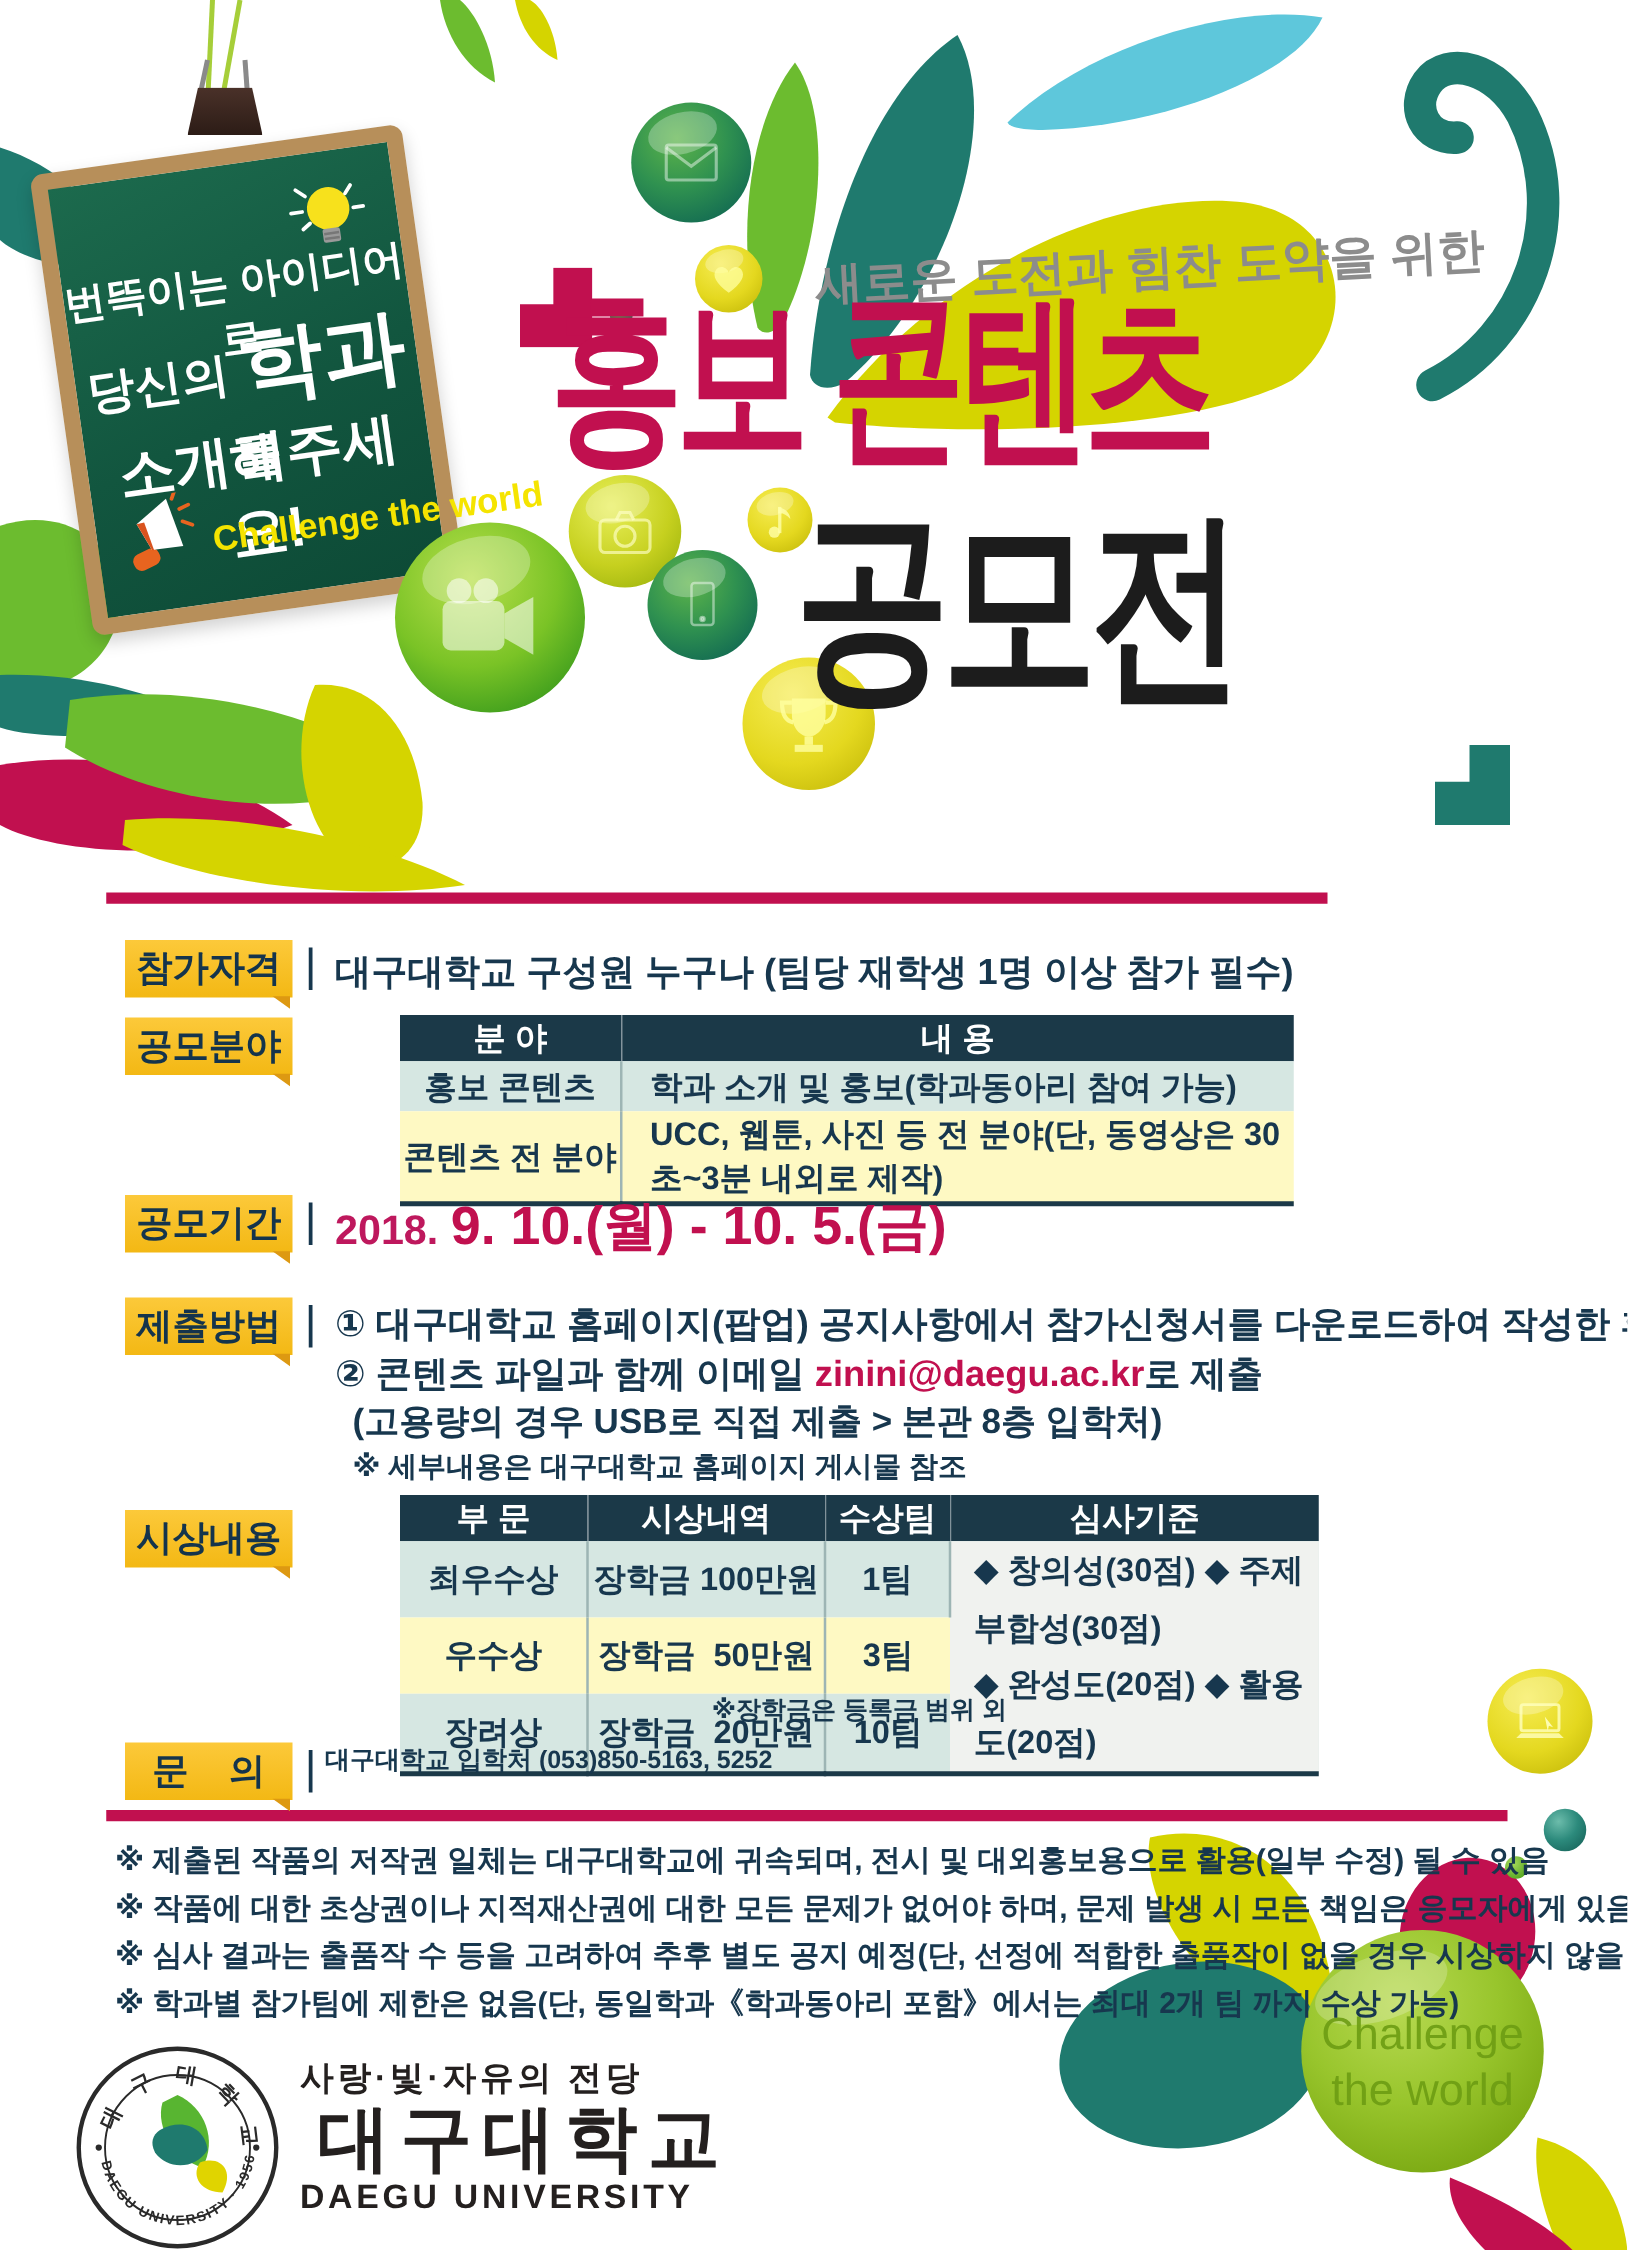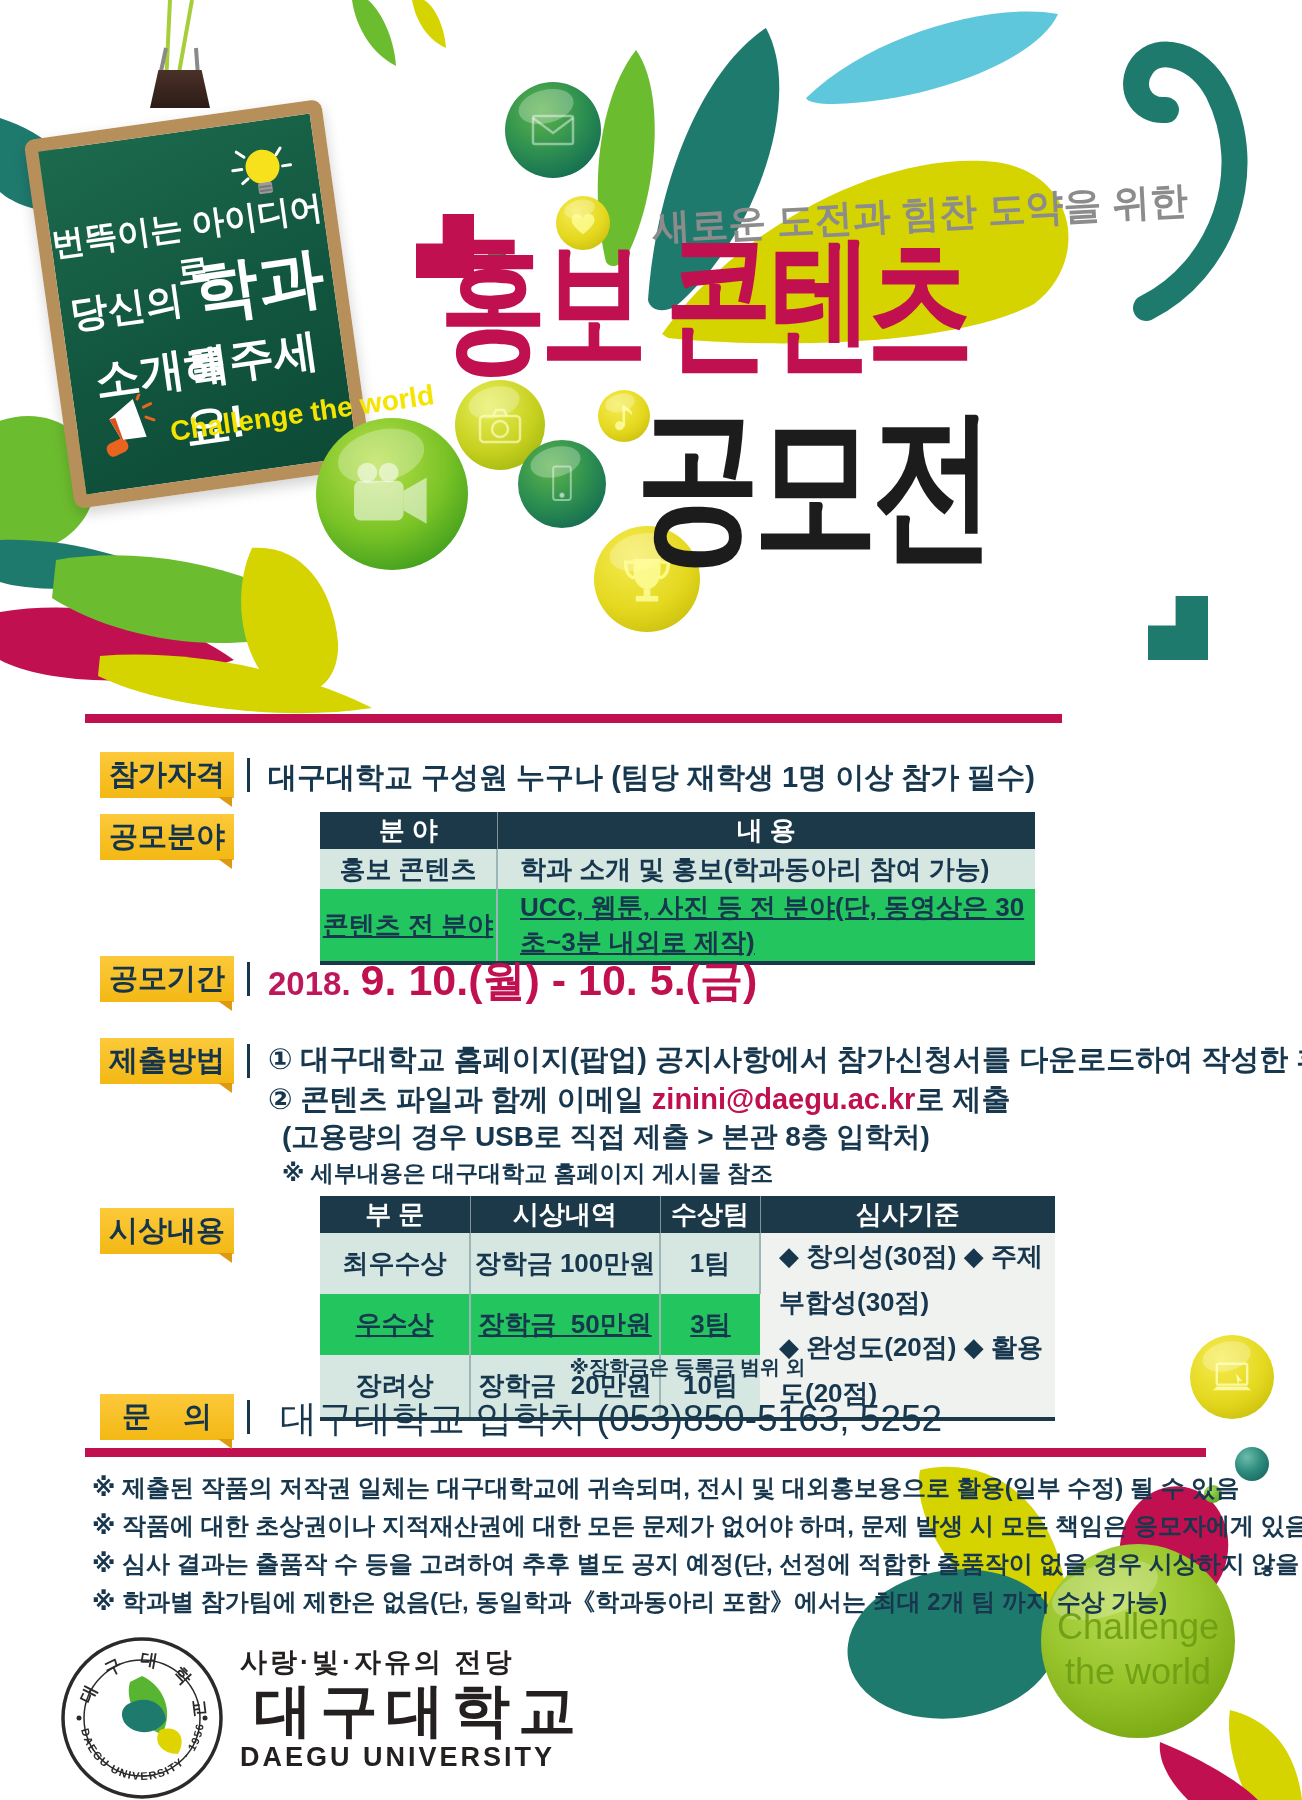--- a/index.html
+++ b/index.html
@@ -71,21 +71,21 @@
 
   table.sheet{position:absolute;border-collapse:collapse;z-index:4;
               border-bottom:4px solid #1b3948;table-layout:fixed;}
   table.sheet th{background:#1b3948;color:#fff;font-size:26px;font-weight:700;
                  border-right:1px solid rgba(255,255,255,.45);}
   table.sheet th:last-child{border-right:none;}
   table.sheet td{font-size:26px;font-weight:700;color:#17374e;text-align:center;
                  border-right:2px solid #9db5b4;}
   table.sheet td:last-child{border-right:none;}
   tr.row-a{background:#d6e7e2;}
-  tr.row-b{background:#22c55e;text-decoration:underline;}
+  tr.row-b{background:#fef9c3;}
   .cell-left{text-align:left !important;padding-left:22px;}
   .criteria-cell{background:#f0f2ef;text-align:left !important;padding-left:18px;
                  font-size:25px;line-height:1.75;}
 
   .period-year{font-size:33px;font-weight:800;color:#be185d;}
   .period-dates{font-size:43px;font-weight:800;color:#c1104f;margin-left:10px;}
   .email{color:#c1104f;}
 
   .foot-note{position:absolute;font-size:24px;font-weight:700;color:#17374e;z-index:4;white-space:nowrap;}
 
@@ -299,21 +299,21 @@
       <td>장려상</td>
       <td class="pre">장학금  20만원</td>
       <td>10팀</td>
     </tr>
   </tbody>
     </table>
   <div class="sec-text" style="left:320px;top:1354px;width:735px;text-align:center;font-size:20px">※장학금은 등록금 범위 외</div>
 
   <div class="label-box pre" style="left:100px;top:1394px">문    의</div>
   <div class="vbar" style="left:247px;top:1400px"></div>
-  <div class="sec-text" style="left:280px;top:1394px;font-size:37px;font-weight:400">대구대학교 입학처 (053)850-5163, 5252</div>
+  <div class="sec-text" style="left:260px;top:1394px;font-size:20px;font-weight:700">대구대학교 입학처 (053)850-5163, 5252</div>
 
   <div class="foot-note" style="left:92px;top:1472px">※ 제출된 작품의 저작권 일체는 대구대학교에 귀속되며, 전시 및 대외홍보용으로 활용(일부 수정) 될 수 있음</div>
   <div class="foot-note" style="left:92px;top:1510px">※ 작품에 대한 초상권이나 지적재산권에 대한 모든 문제가 없어야 하며, 문제 발생 시 모든 책임은 응모자에게 있음</div>
   <div class="foot-note" style="left:92px;top:1548px">※ 심사 결과는 출품작 수 등을 고려하여 추후 별도 공지 예정(단, 선정에 적합한 출품작이 없을 경우 시상하지 않을 수 있음)</div>
   <div class="foot-note" style="left:92px;top:1586px">※ 학과별 참가팀에 제한은 없음(단, 동일학과《학과동아리 포함》에서는 최대 2개 팀 까지 수상 가능)</div>
 
   <svg id="deco-bottom" class="abs" width="1302" height="520" viewBox="0 0 1302 520">
     <defs>
       <radialGradient id="gradBadge" cx="40%" cy="30%" r="75%">
         <stop offset="0%" stop-color="#b8da52"></stop>

